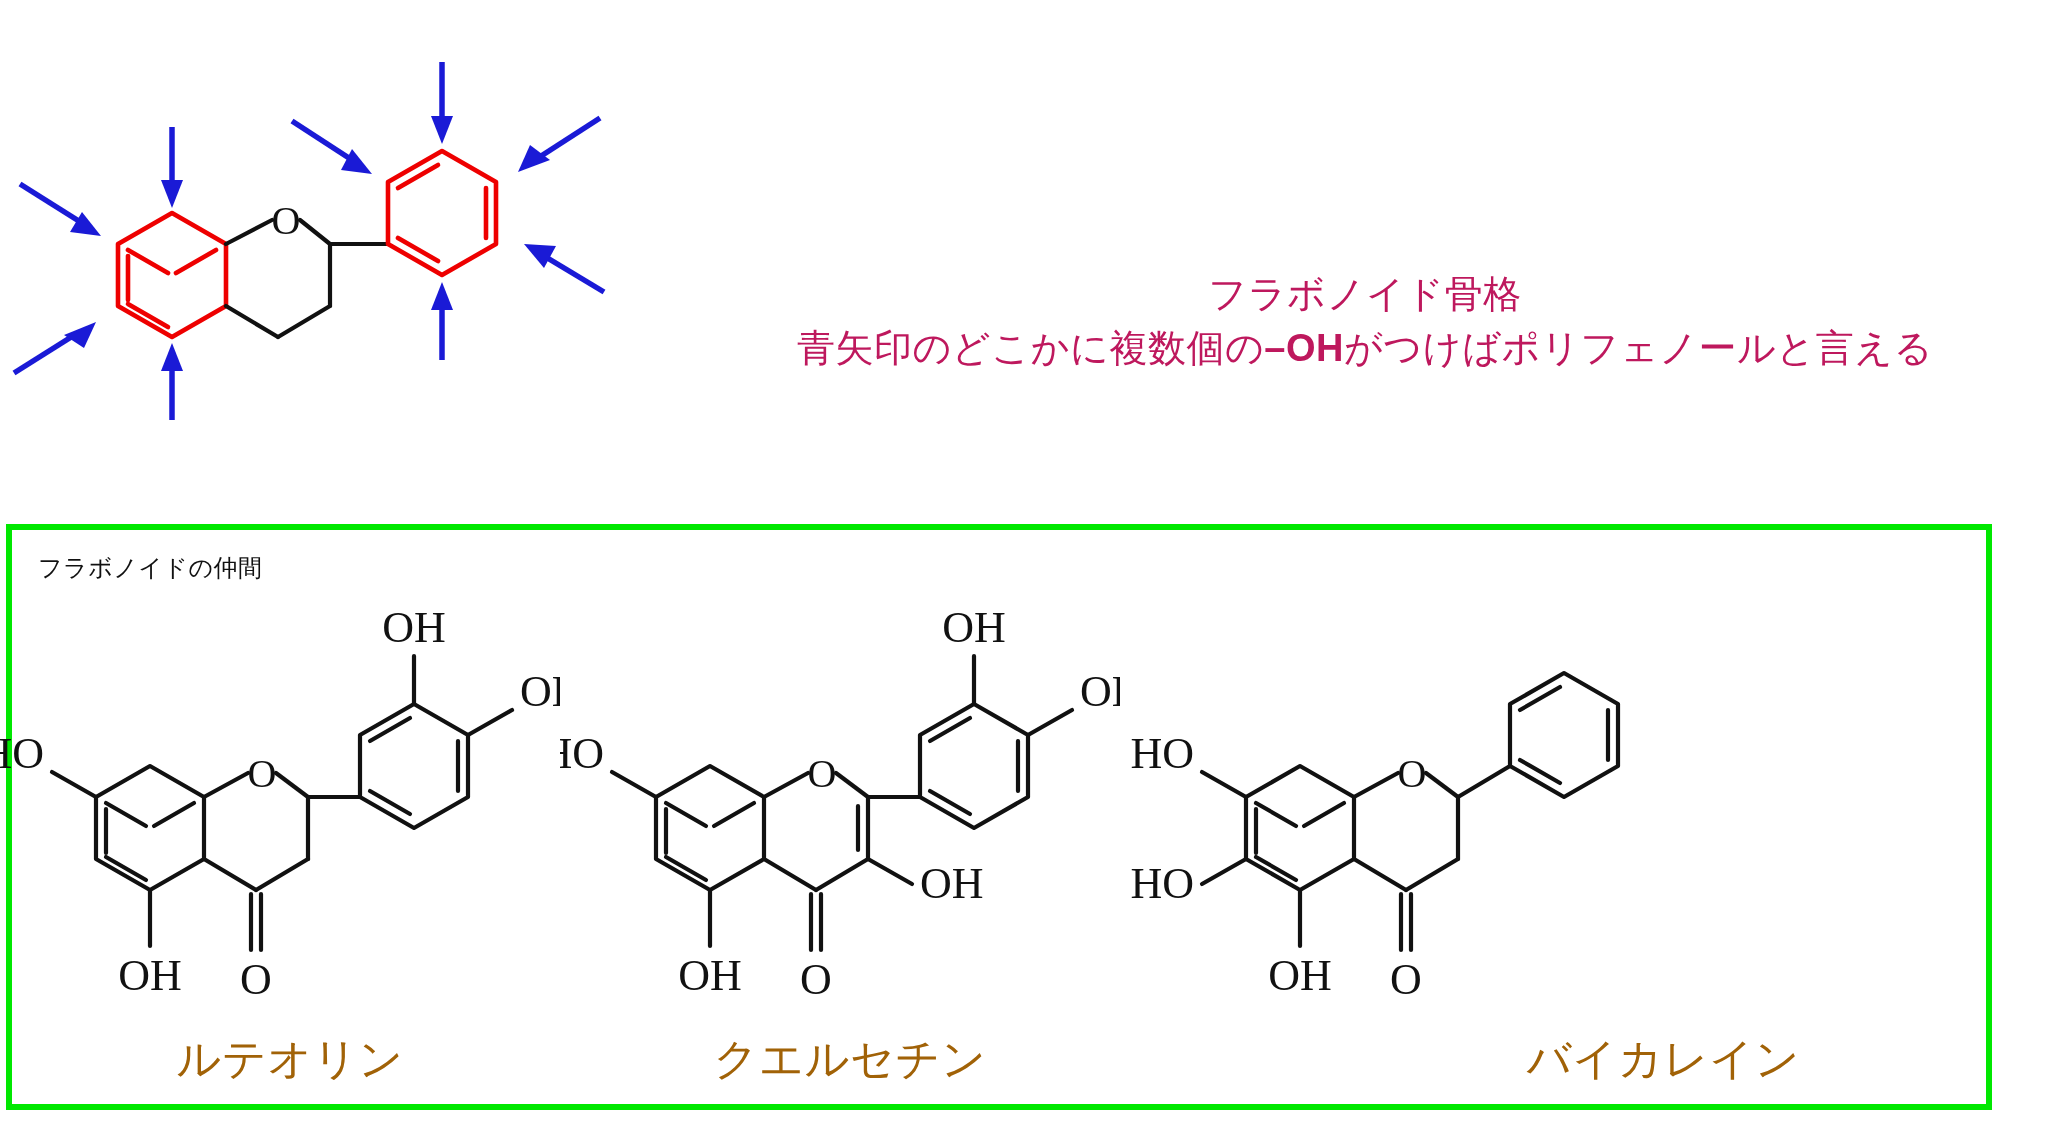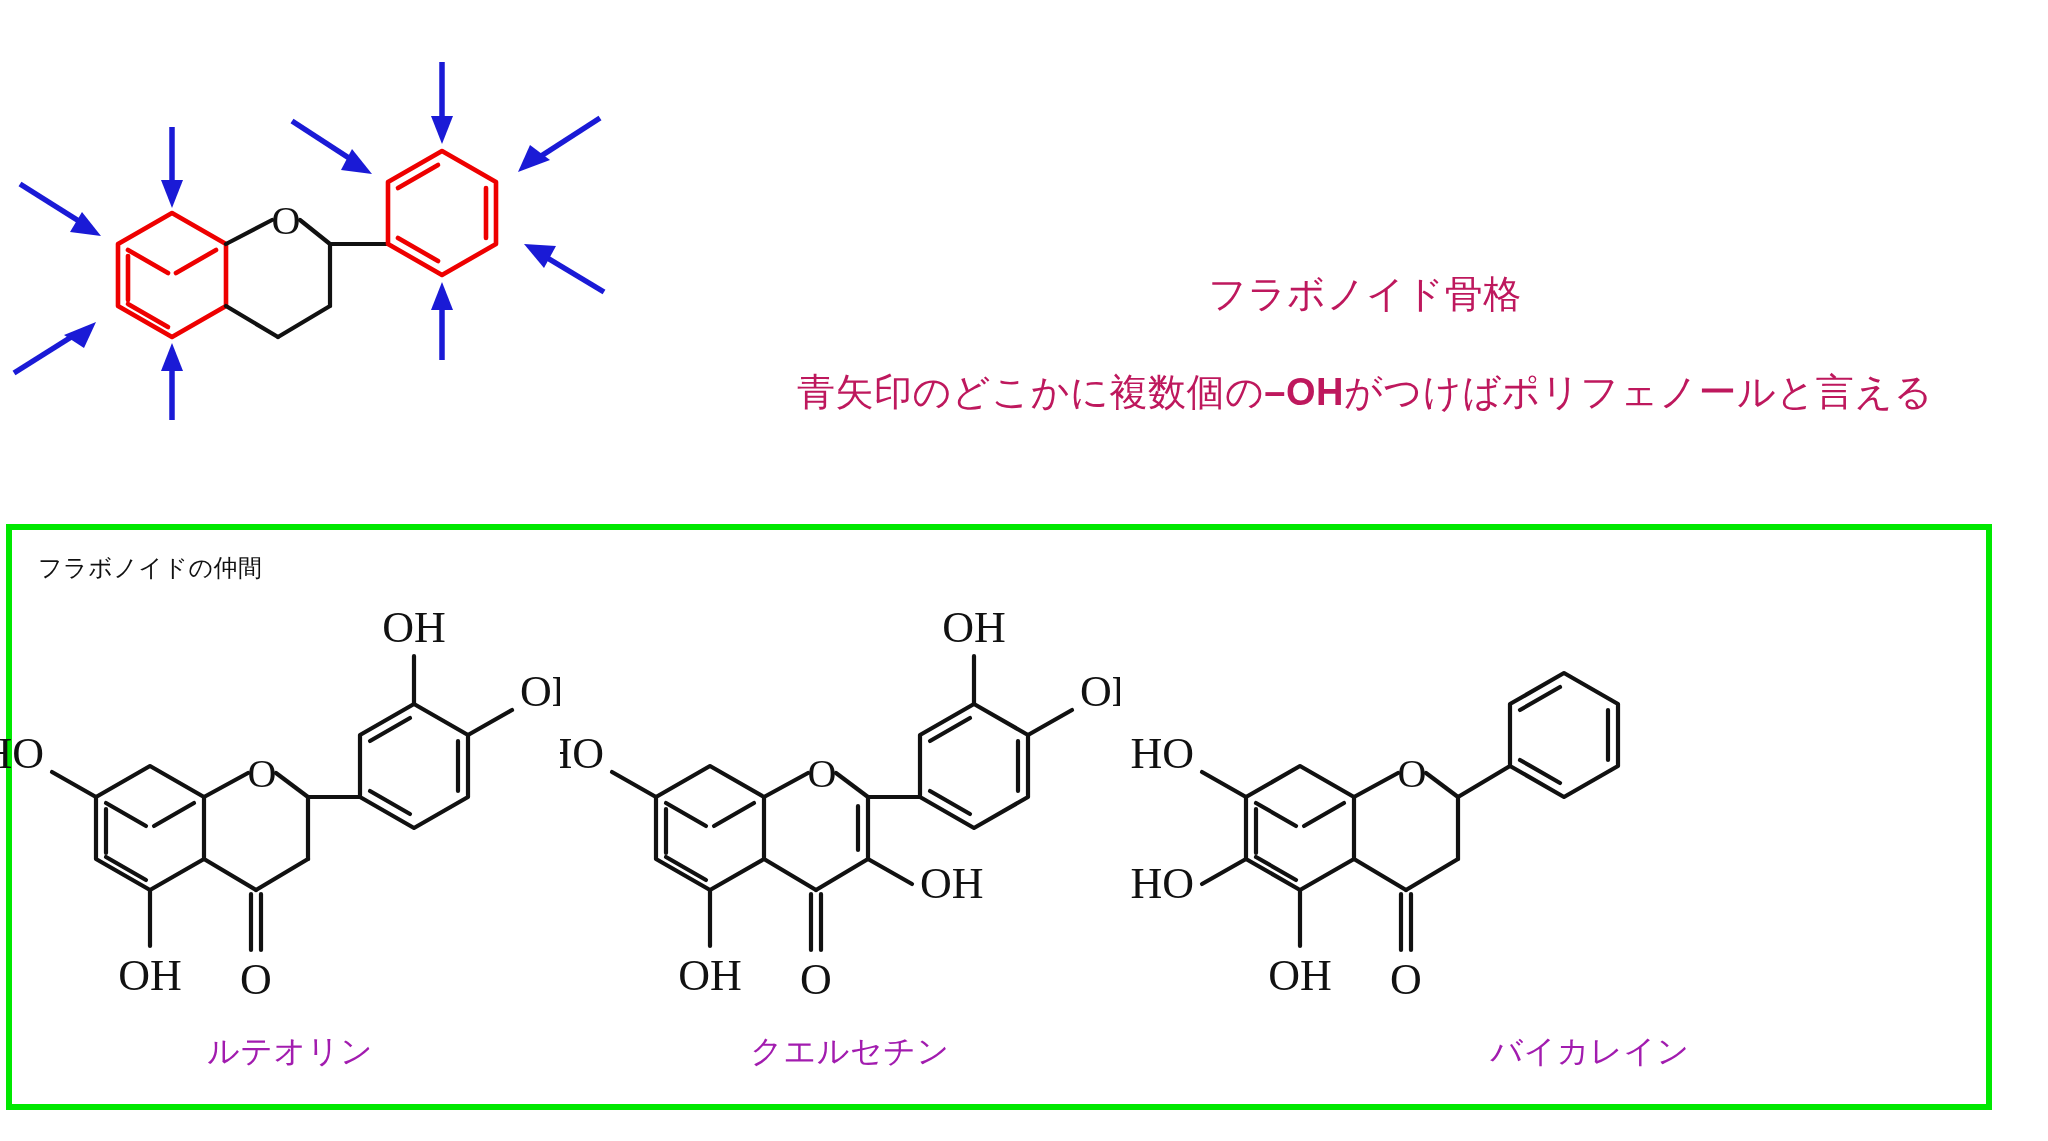--- a/index.html
+++ b/index.html
@@ -10,21 +10,21 @@
 
   
   .caption{
     position:absolute;
     left:700px; top:268px; width:1330px;
     text-align:center;
     line-height:1.42;
     color:#be185d;
   }
   .caption .line1{font-size:38px;letter-spacing:.5px;}
-  .caption .line2{font-size:38px;letter-spacing:.5px;white-space:nowrap;margin-top:44px;}
+  .caption .line2{font-size:38px;letter-spacing:.5px;white-space:nowrap;}
   .caption .line2 b{font-weight:700;}
 
   
   .groupbox{
     position:absolute;
     left:6px; top:524px;
     width:1986px; height:586px;
     border:6px solid #00e800;
     box-sizing:border-box;
     background:transparent;
@@ -33,28 +33,28 @@
     position:absolute;
     left:38px; top:552px;
     font-size:24px;
     color:#111;
     letter-spacing:.5px;
   }
 
   
   .molname{
     position:absolute;
-    font-size:32px;
-    color:#a21caf;
+    font-size:44px;
+    color:#a16207;
     text-align:center;
     letter-spacing:.5px;
   }
   .molname.n0{left:80px;  top:1030px; width:420px;}
   .molname.n1{left:640px; top:1030px; width:420px;}
-  .molname.n2{left:1380px;top:1030px; width:420px;}
+  .molname.n2{left:1380px;top:1030px; width:420px;text-align:right;}
 
   
   svg{display:block;}
   .svgholder{position:absolute;}
   #skeleton-svg-holder{left:0px;  top:60px;}
   #mol0-holder{left:0px;   top:578px;}
   #mol1-holder{left:560px; top:578px;}
   #mol2-holder{left:1120px;top:578px;}
 
   .bond{fill:none;stroke:#111;stroke-width:4.2;stroke-linecap:round;stroke-linejoin:round;}

